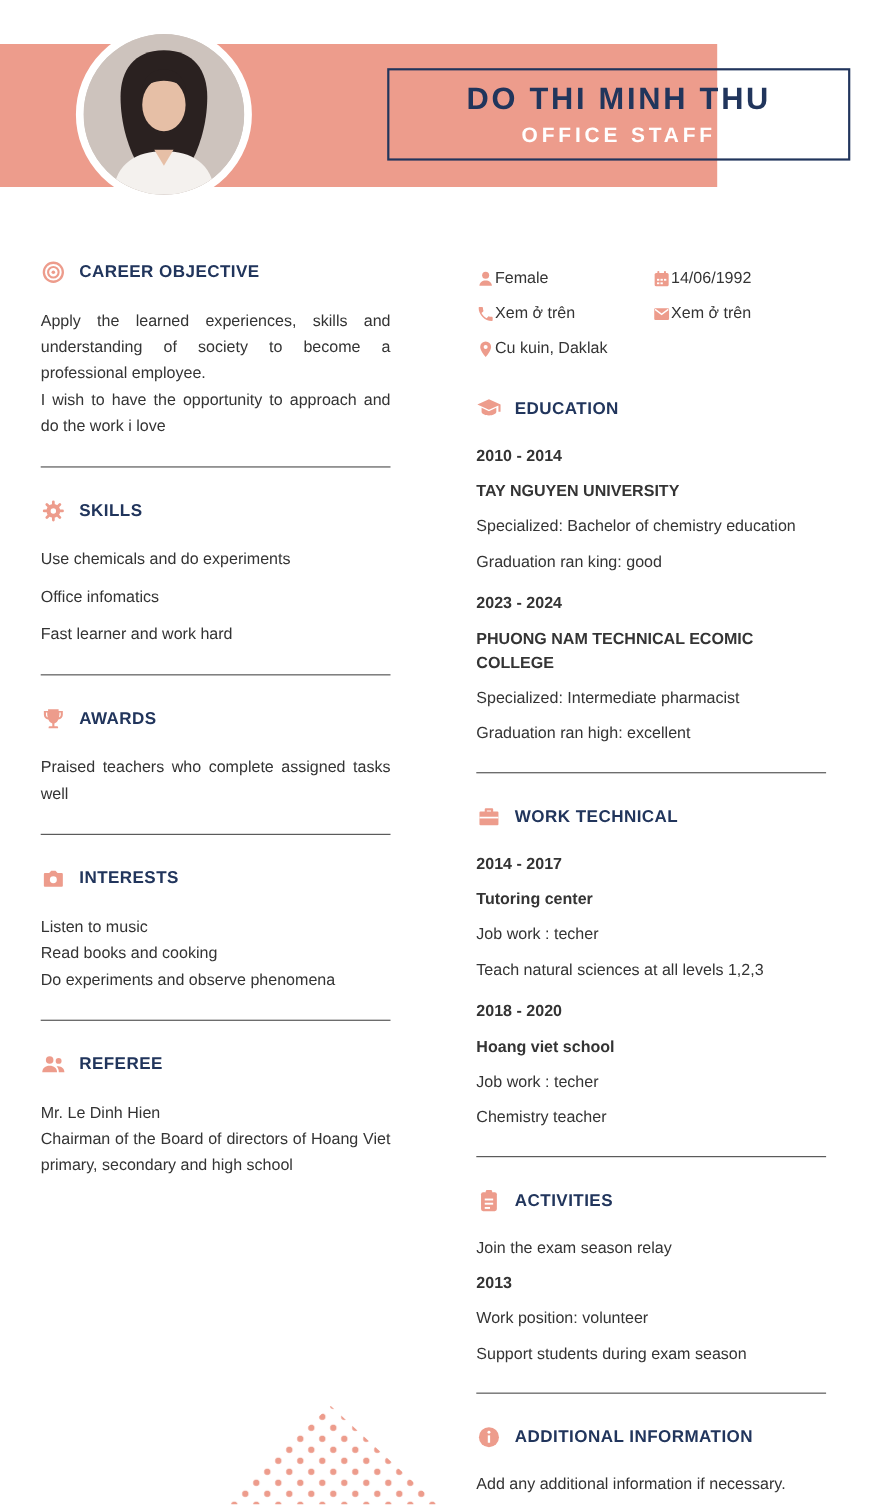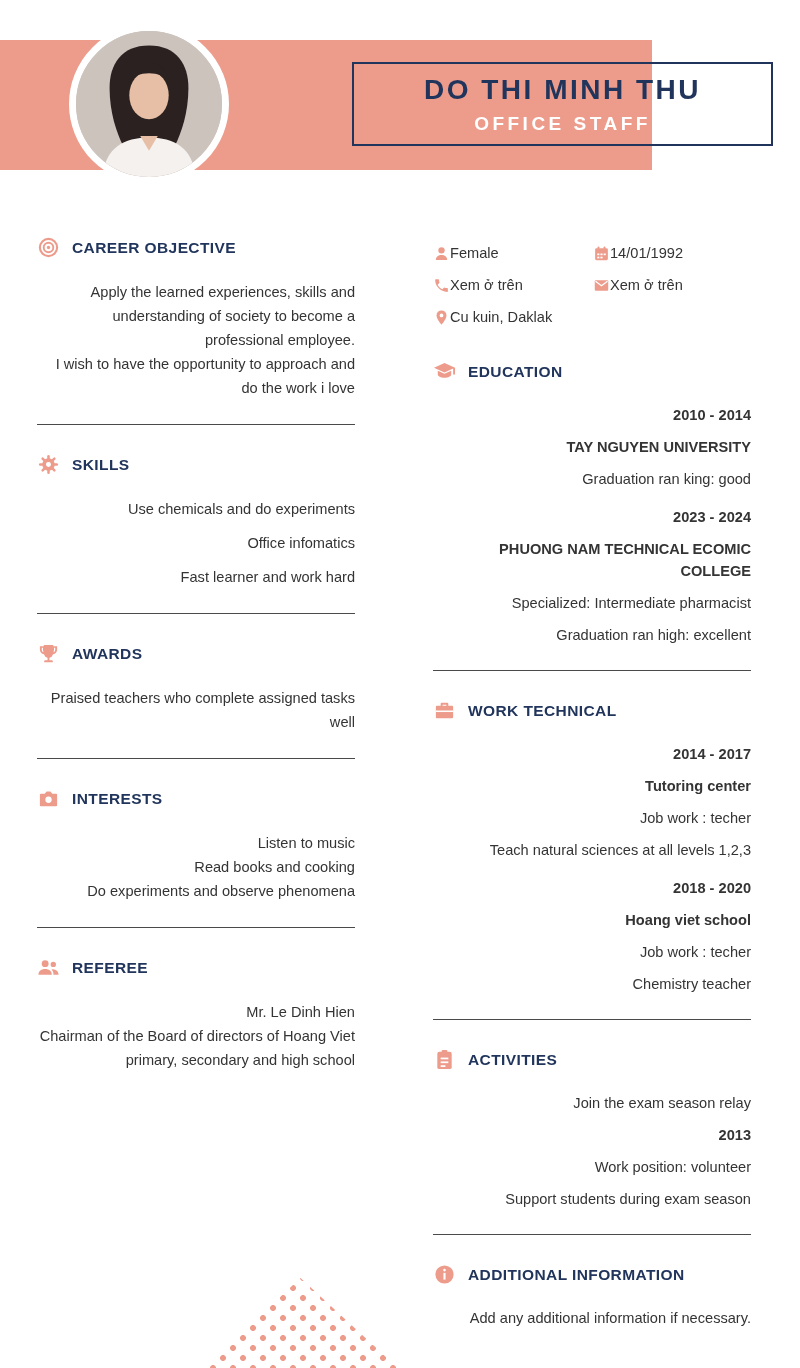--- a/index.html
+++ b/index.html
@@ -27,21 +27,21 @@
            padding:66px 0 0 37px;}
   .col{width:318px;}
 
   .sec{padding-bottom:24px;margin-bottom:28px;border-bottom:1px solid var(--divider);}
   .sec.no-border{border-bottom:none;margin-bottom:0;}
   .sec-head{display:flex;align-items:center;gap:12px;margin:0 0 21px;}
   .sec-head h2{margin:0;font-size:15.5px;letter-spacing:0.4px;color:var(--navy);font-weight:bold;}
   .icon{display:inline-block;width:23px;height:23px;flex:0 0 auto;}
   .icon svg{display:block;width:100%;height:100%;fill:var(--accent);}
 
-  .col p{margin:0;font-size:14.6px;line-height:24px;color:var(--text);text-align:right;}
+  .col p{margin:0;font-size:14.6px;line-height:24px;color:var(--text);}
   .just{text-align:justify;}
   .spaced{margin:0 0 10px !important;}
 
   
   .pi-grid{display:grid;grid-template-columns:160px 1fr;row-gap:10px;margin:6px 0 32px;}
   .pi-item{display:flex;align-items:center;min-height:22px;font-size:14.6px;color:var(--text);}
   .pi-item .icon{width:17px;height:17px;}
   .pi-dob{grid-column:2;grid-row:1;}
 
   
@@ -187,21 +187,21 @@
                 <rect x="15" y="2" width="2.5" height="4.5" rx="1"></rect>
                 <g fill="#fff">
                   <rect x="6" y="12" width="3" height="2.4"></rect>
                   <rect x="10.5" y="12" width="3" height="2.4"></rect>
                   <rect x="15" y="12" width="3" height="2.4"></rect>
                   <rect x="6" y="16.5" width="3" height="2.4"></rect>
                   <rect x="10.5" y="16.5" width="3" height="2.4"></rect>
                 </g>
               </svg>
           </span>
-          <span>14/01/1992</span>
+          <span>14/06/1992</span>
         </div>
         <div class="pi-item">
           <span class="icon">
             <svg viewBox="0 0 24 24">
                 <path d="M6.6 10.8c1.4 2.8 3.8 5.1 6.6 6.6l2.2-2.2c.3-.3.7-.4 1-.2 1.1.4 2.3.6 3.6.6.6 0 1 .4 1 1V20c0 .6-.4 1-1 1C10.8 21 3 13.2 3 4c0-.6.4-1 1-1h3.5c.6 0 1 .4 1 1 0 1.2.2 2.4.6 3.6.1.3 0 .7-.2 1l-2.3 2.2z"></path>
               </svg>
           </span>
           <span>Xem ở trên</span>
         </div>
         <div class="pi-item">
@@ -230,20 +230,21 @@
             <svg viewBox="0 0 24 24">
                 <path d="M12 3L1 8l11 5 9-4.1V15h2V8L12 3z"></path>
                 <path d="M5 11.2V15c0 1.9 3.1 3.5 7 3.5s7-1.6 7-3.5v-3.8l-7 3.2-7-3.2z"></path>
               </svg>
           </span>
           <h2>EDUCATION</h2>
         </div>
         <div class="entry">
           <p class="b-period">2010 - 2014</p>
           <p class="b-org">TAY NGUYEN UNIVERSITY</p>
+          <p>Specialized: Bachelor of chemistry education</p>
           <p>Graduation ran king: good</p>
         </div>
         <div class="entry">
           <p class="b-period">2023 - 2024</p>
           <p class="b-org">PHUONG NAM TECHNICAL ECOMIC COLLEGE</p>
           <p>Specialized: Intermediate pharmacist</p>
           <p>Graduation ran high: excellent</p>
         </div>
       </section>
 

